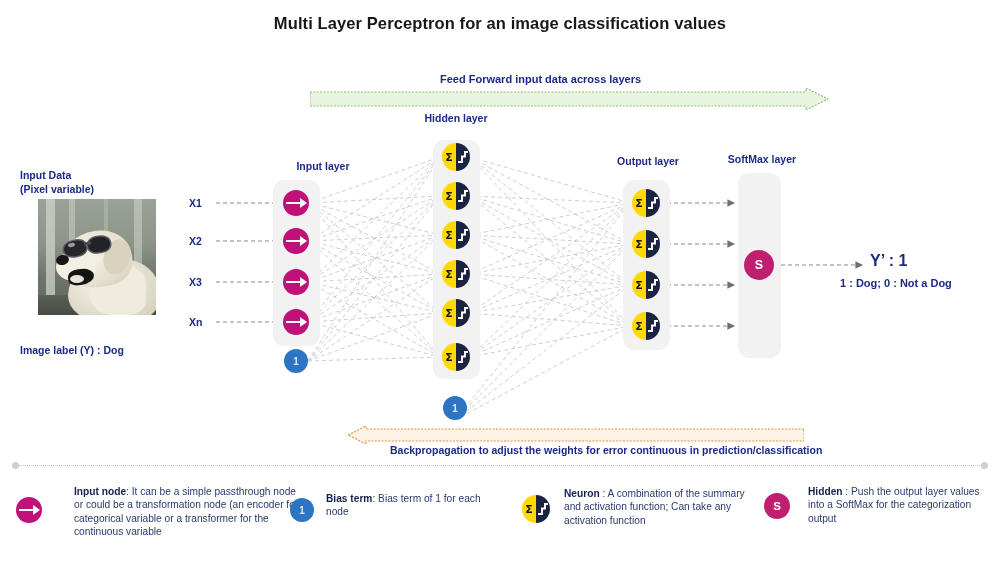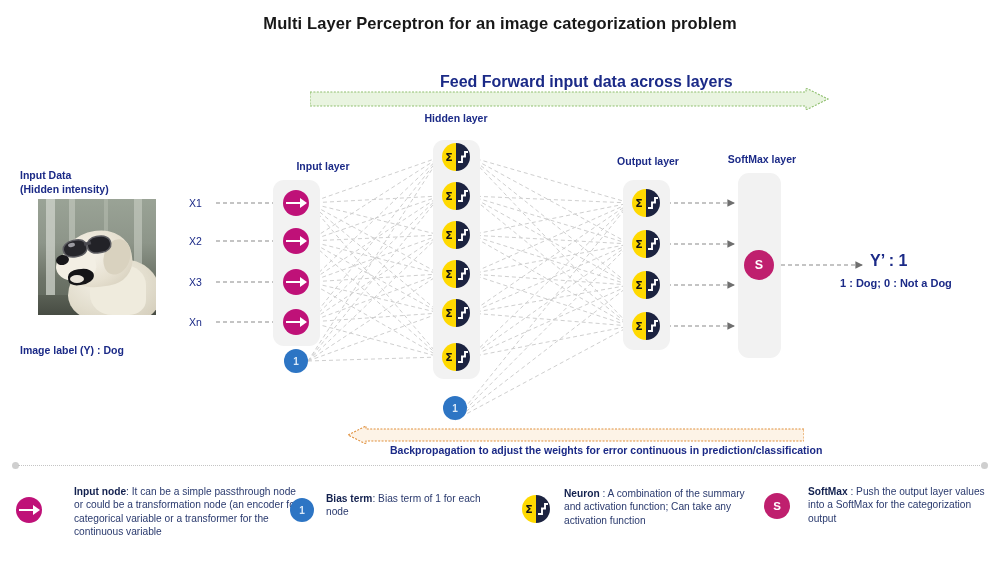--- a/index.html
+++ b/index.html
@@ -53,21 +53,21 @@
   #dog-photo .glass-r{position:absolute;left:50px;top:38px;width:22px;height:15px;
      background:#222227;border-radius:44% 46% 42% 44%;transform:rotate(-10deg);
      box-shadow:0 0 0 1.5px #5d5d62;}
   #dog-photo .bridge{position:absolute;left:46px;top:43px;width:7px;height:3px;background:#4a4a50;transform:rotate(-12deg);}
   #dog-photo .glare{position:absolute;left:30px;top:44px;width:7px;height:4px;background:#b9b9bf;border-radius:50%;transform:rotate(-14deg);opacity:.8;}
   #dog-photo .grass{position:absolute;left:0;top:96px;width:118px;height:20px;
      background:linear-gradient(180deg,#5a6055 0%,#474c43 100%);}
   #image-label{left:20px;top:344px;width:155px;font-size:10.5px;font-weight:bold;color:#1b2a87;}
 
   
-  .x-label{font-size:10.5px;font-weight:normal;color:#1b2a87;}
+  .x-label{font-size:10.5px;font-weight:bold;color:#1b2a87;}
 
   
   .panel{
     position:absolute;background:#f2f2f2;border-radius:11px;
   }
 
   
   .node-input{
     position:absolute;width:26px;height:26px;border-radius:50%;
     background:#bf1178;
@@ -95,21 +95,21 @@
      font-family:"DejaVu Sans",sans-serif;font-size:11px;font-weight:bold;color:#141414;}
   .neuron .step{position:absolute;left:14px;top:0;width:14px;height:28px;
      display:flex;align-items:center;justify-content:center;}
   .node-softmax{
     position:absolute;width:30px;height:30px;border-radius:50%;
     background:#bf1f6e;color:#ffffff;font-size:12.5px;font-weight:bold;
     display:flex;align-items:center;justify-content:center;
   }
 
   
-  #ff-text{left:440px;top:73px;font-size:16px;font-weight:bold;color:#1b2a87;text-align:right;}
+  #ff-text{left:440px;top:73px;font-size:11px;font-weight:bold;color:#1b2a87;text-align:right;}
   #bp-text{left:390px;top:444px;font-size:10.5px;font-weight:bold;color:#1b2a87;}
 
   
   #out-y{left:870px;top:252px;font-size:16px;font-weight:bold;color:#1b2a87;}
   #out-legend{left:840px;top:277px;font-size:11px;font-weight:bold;color:#1b2a87;}
 
   
   #divider{left:12px;top:464px;width:976px;height:3px;}
   #divider .dline{position:absolute;left:6px;top:1px;width:964px;border-top:1.5px dotted #c4c4c4;}
   #divider .dotl{position:absolute;left:0;top:-2px;width:7px;height:7px;border-radius:50%;background:#cfcfcf;}
@@ -123,21 +123,21 @@
     position:absolute;width:26px;height:26px;border-radius:50%;background:#bf1178;}
   .legend-ico-input .arrow-in{position:absolute;left:3px;top:11.5px;width:19px;height:2.5px;background:#fff;}
   .legend-ico-input .arrow-head{position:absolute;left:17px;top:8px;width:0;height:0;
      border-top:5px solid transparent;border-bottom:5px solid transparent;border-left:7px solid #fff;}
 </style>
 </head>
 <body>
 
 <div id="stage">
 
-  <div class="abs" id="title">Multi Layer Perceptron for an image categorization problem</div>
+  <div class="abs" id="title">Multi Layer Perceptron for an image classification values</div>
 
   <svg class="abs" id="edges" width="1000" height="563" style="left:0;top:0;">
     <defs>
       <marker id="ah" markerWidth="6" markerHeight="6" refX="5" refY="3" orient="auto">
         <path d="M0,0 L6,3 L0,6 z" fill="#bdbdbd"></path>
       </marker>
       <marker id="ahd" markerWidth="7" markerHeight="7" refX="6" refY="3.5" orient="auto">
         <path d="M0,0 L7,3.5 L0,7 z" fill="#6f6f6f"></path>
       </marker>
       <marker id="ffhead" markerWidth="9" markerHeight="9" refX="0" refY="4.5" orient="auto">
@@ -232,21 +232,21 @@
   </svg>
   <div class="abs" id="ff-text">Feed Forward input data across layers</div>
 
   <svg class="abs" id="bp-arrow" width="456" height="18" style="left:348px;top:426px;">
     <path d="M456,3 L18,3 L18,0 L0,9 L18,18 L18,15 L456,15 Z" fill="#fdf3e7" stroke="#e0913f" stroke-width="1.1" stroke-dasharray="2,1.4"></path>
   </svg>
   <div class="abs" id="bp-text">Backpropagation to adjust the weights for error continuous in prediction/classification</div>
 
   <div class="abs" id="input-title">
     <span>Input Data</span><br>
-    <span>(Hidden intensity)</span>
+    <span>(Pixel variable)</span>
   </div>
 
   <div class="abs" id="dog-photo">
     <div class="sky"></div>
     <div class="trunk1"></div>
       <div class="trunk2"></div>
       <div class="trunk3"></div>
       <div class="trunk4"></div>
     <div class="grass"></div>
     <div class="body"></div>
@@ -442,17 +442,17 @@
       </div>
     </div>
     <div class="legend-text" style="left:42px;top:0;width:190px;">
       <b>Neuron </b><span>: A combination of the summary and activation function; Can take any activation function</span>
     </div>
   </div>
 
   <div class="legend-block" style="left:764px;top:485px;">
     <div class="node-softmax" style="left:0;top:8px;width:26px;height:26px;font-size:11.5px;">S</div>
     <div class="legend-text" style="left:44px;top:0;width:180px;">
-      <b>SoftMax </b><span>: Push the output layer values into a SoftMax for the categorization output</span>
+      <b>Hidden </b><span>: Push the output layer values into a SoftMax for the categorization output</span>
     </div>
   </div>
 
 </div>
 
 </body></html>

